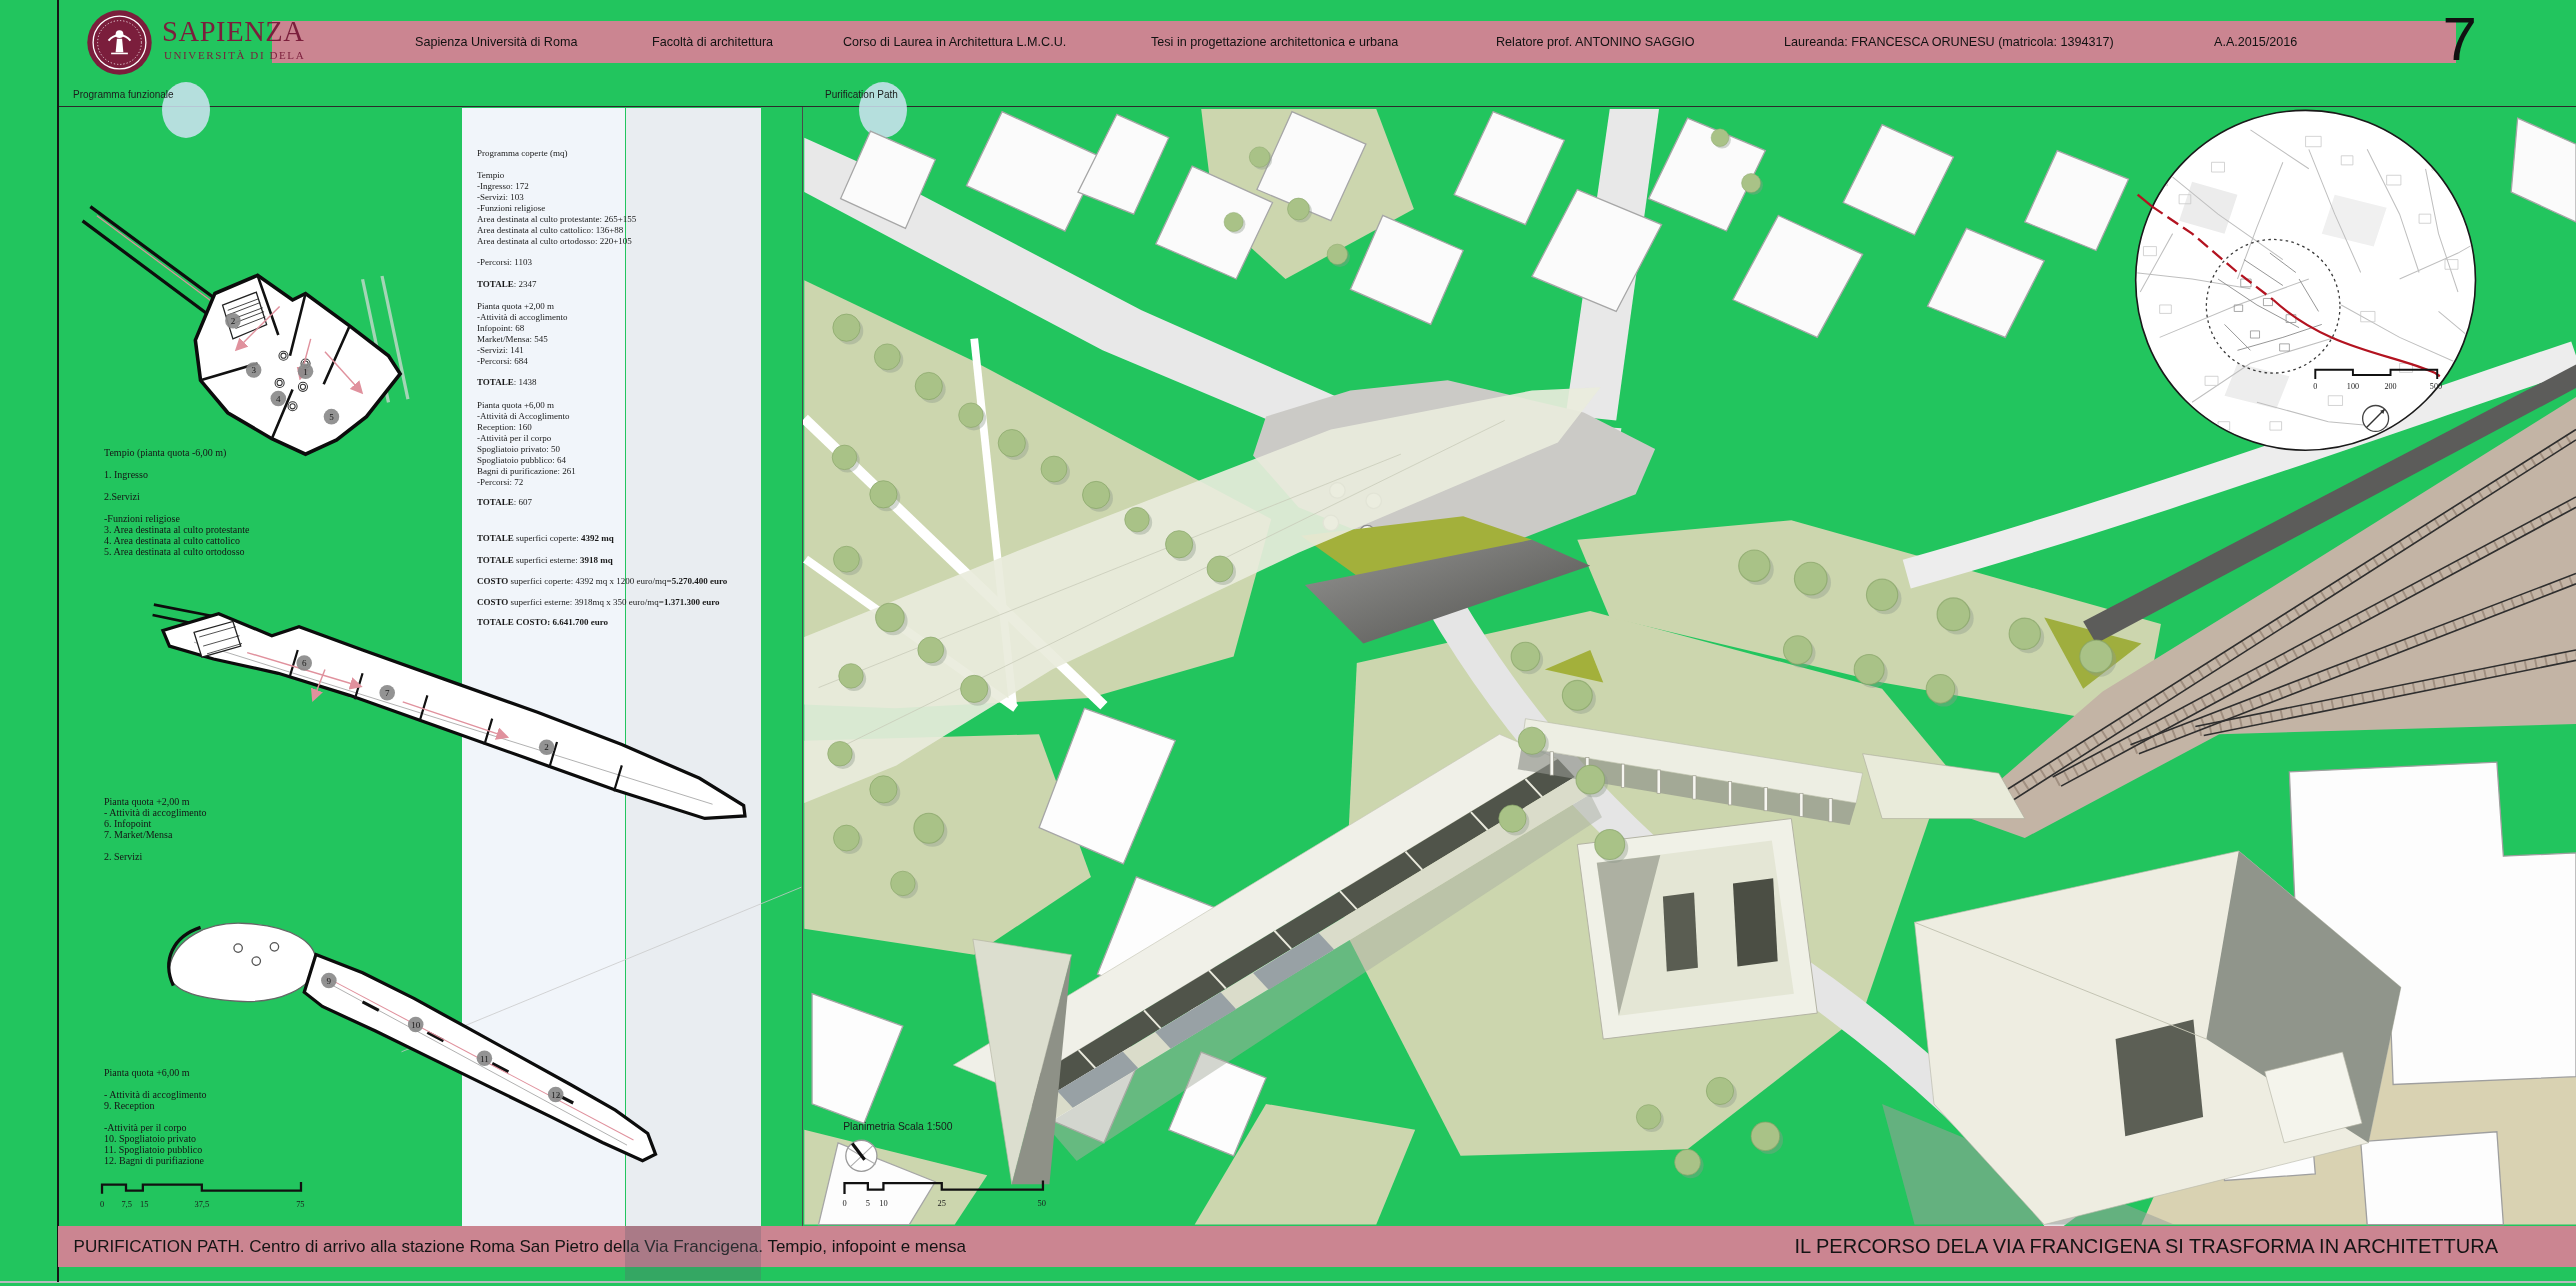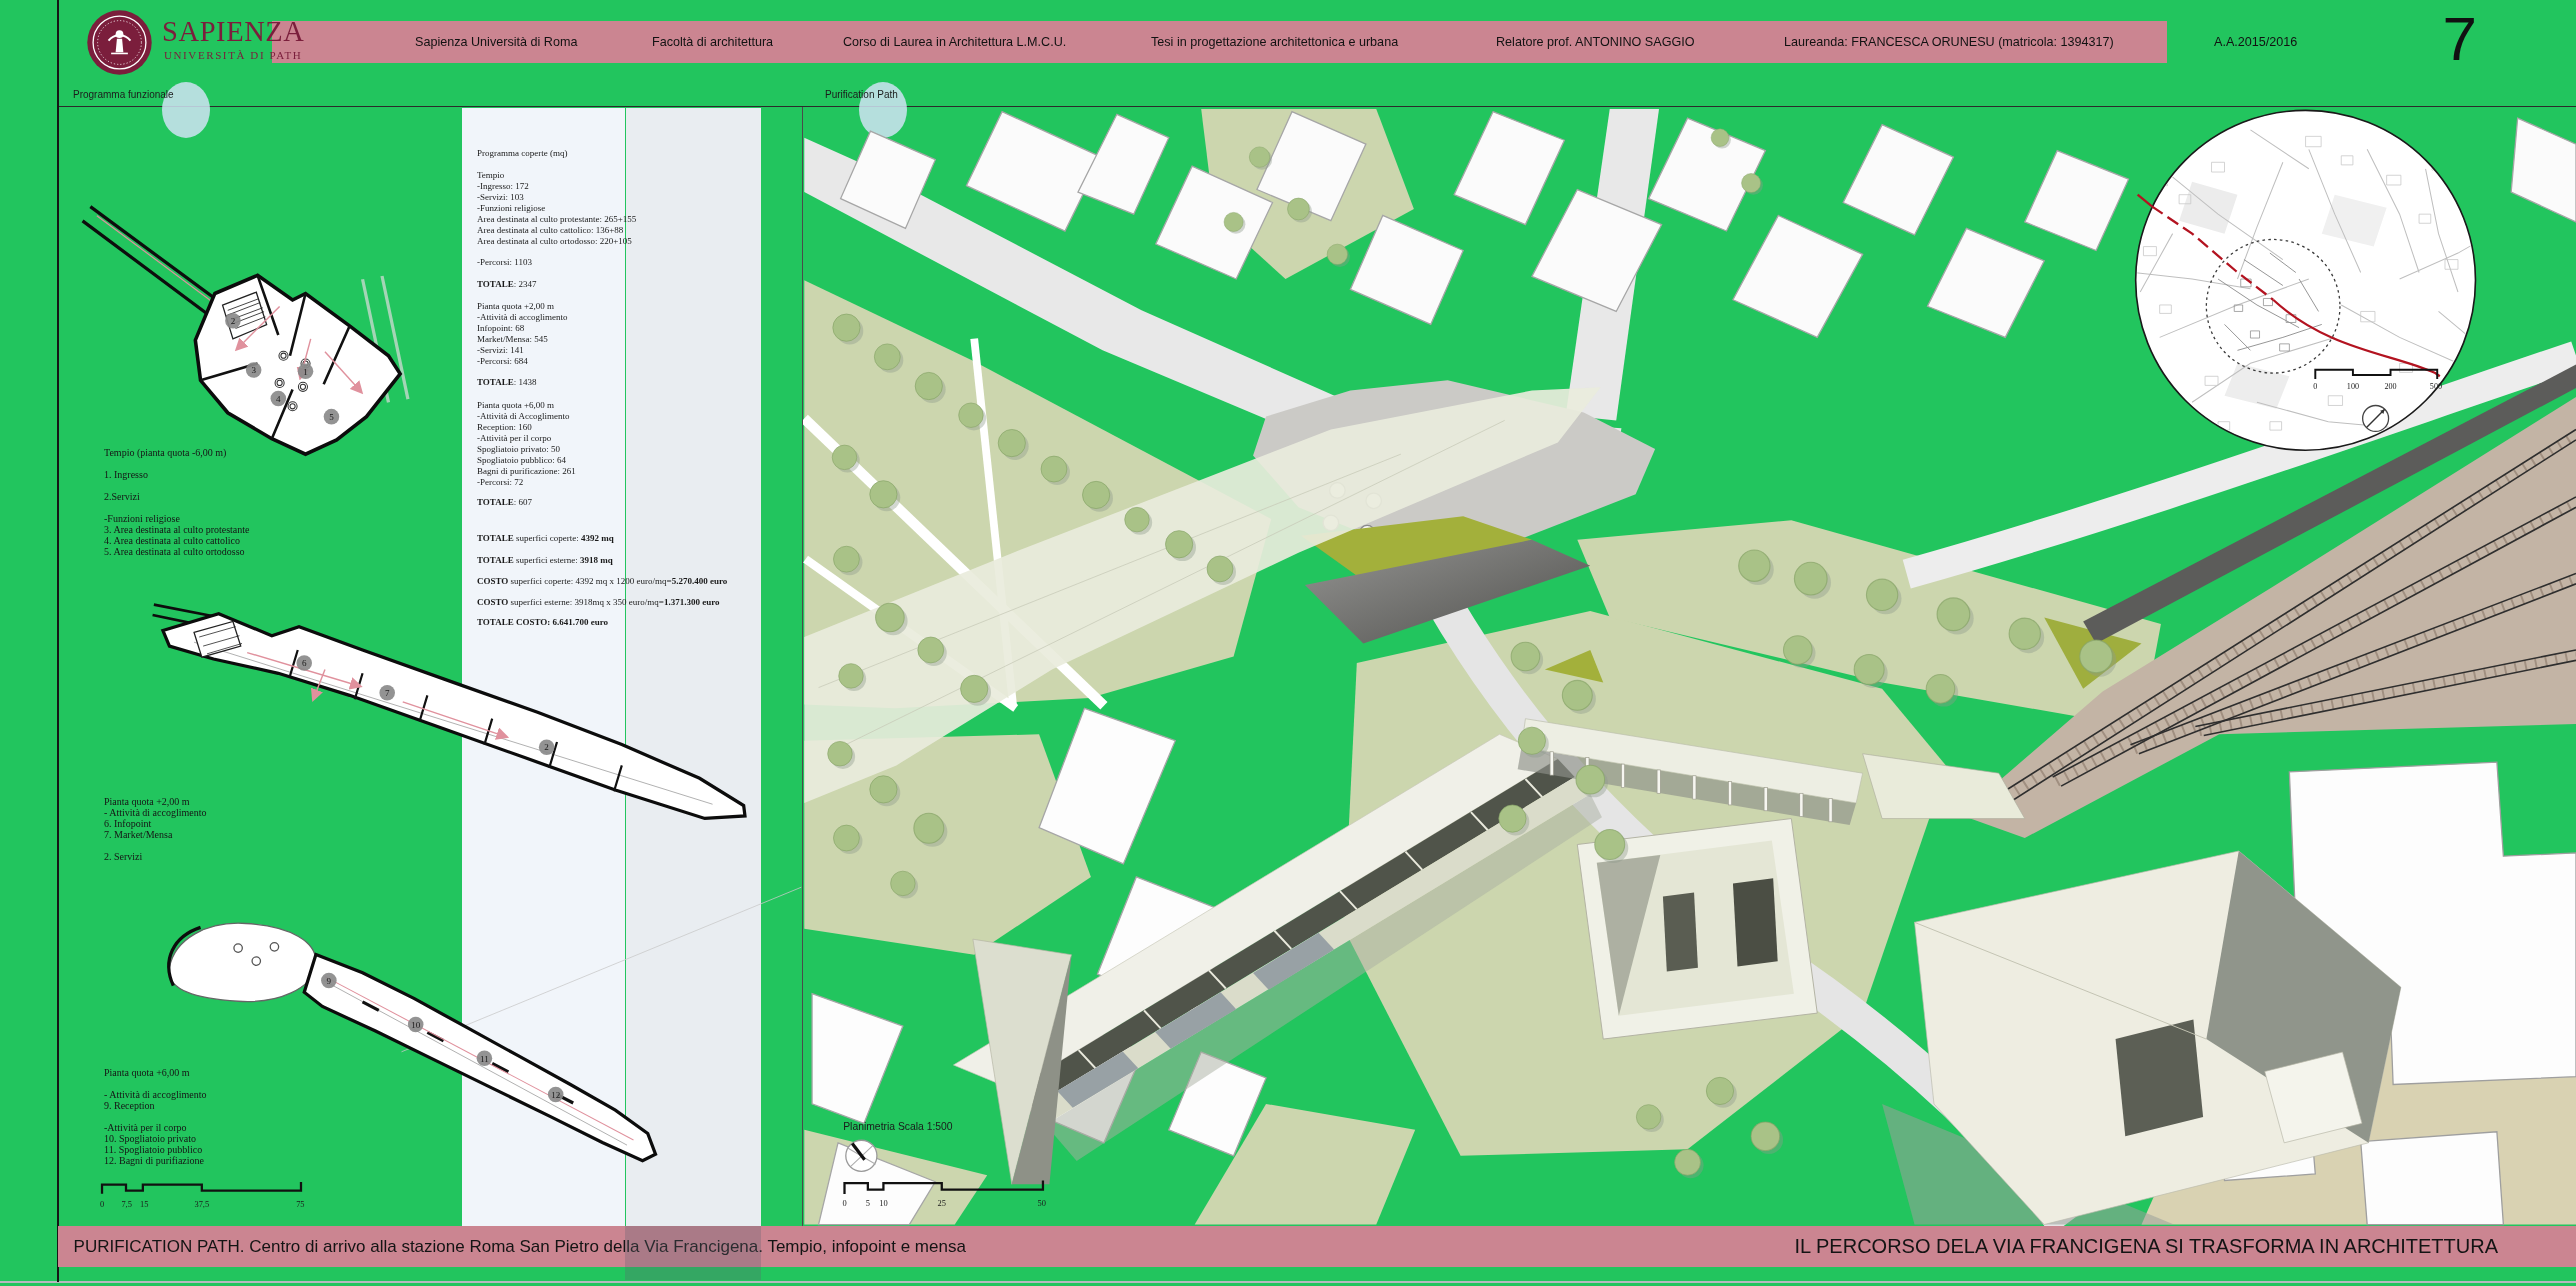--- a/index.html
+++ b/index.html
@@ -1,21 +1,21 @@
 <!DOCTYPE html>
 <html style="font-size:10.4px"><head>
 <meta charset="utf-8">
 <style>
   html,body{margin:0;padding:0;background:#ffffff;}
   #board{position:relative;width:2576px;height:1287px;background:#22c55e;overflow:hidden;
          font-family:"Liberation Sans",sans-serif;color:#111;}
   .abs{position:absolute;}
   
   #left-rule{left:57px;top:0;width:1.9px;height:1282px;background:#161616;z-index:4;}
-  #header-bar{left:272px;top:21.4px;width:1895px;height:42px;z-index:3;}
+  #header-bar{left:272px;top:21.4px;width:2184px;height:42px;z-index:3;}
   .hitem{position:absolute;top:0;height:42px;line-height:42px;font-size:12.6px;color:#121212;white-space:nowrap;}
   #logo-title{left:162px;top:15.6px;font-family:"Liberation Serif",serif;font-size:28.5px;letter-spacing:0.6px;color:#7b1e3c;z-index:4;}
   #logo-sub{left:164px;top:49px;font-family:"Liberation Serif",serif;font-variant:small-caps;font-size:11px;letter-spacing:1.6px;color:#7b1e3c;z-index:4;}
   #page-number{left:2406px;top:7.8px;width:71px;text-align:right;font-size:62px;font-weight:400;line-height:62px;z-index:4;}
   #top-rule{left:57px;top:106px;width:2519px;height:1.3px;background:#2b2b2b;z-index:2;}
   #mid-rule{left:802px;top:107px;width:1.3px;height:1119px;background:#4a4a4a;z-index:2;}
   .blue-dot{width:48px;height:56px;border-radius:50%;background:#cfe3f3;opacity:.85;z-index:2;}
   .sec-label{font-size:10px;color:#1c1c1c;z-index:3;white-space:nowrap;}
   
   #strip-a{left:462px;top:108px;width:163px;height:1118px;background:#f1f5fa;z-index:1;}
@@ -49,21 +49,21 @@
   <svg class="abs" style="left:86px;top:9px;z-index:4" width="67" height="67" viewBox="-52 -52 104 104">
     <circle r="50" fill="#7b1e3c"></circle>
     <circle r="41" fill="none" stroke="#fff" stroke-width="2"></circle>
     <circle r="34" fill="none" stroke="#fff" stroke-width="1.2" stroke-dasharray="2 3"></circle>
     <circle cx="0" cy="-13" r="6" fill="#fff"></circle>
     <path d="M-17,-3 C-8,-14 8,-14 17,-3" fill="none" stroke="#fff" stroke-width="3"></path>
     <path d="M-4,-6 L4,-6 L6,15 L-6,15 Z" fill="#fff"></path>
     <path d="M-13,17 L13,17" stroke="#fff" stroke-width="2.5"></path>
   </svg>
   <div class="abs" id="logo-title">SAPIENZA</div>
-  <div class="abs" id="logo-sub">UNIVERSITÀ DI PATH</div>
+  <div class="abs" id="logo-sub">UNIVERSITÀ DI DELA</div>
 
   <div class="abs" id="header-bar" style="background:#cb8591">
     <span class="hitem" style="left:143px">Sapienza Università di Roma</span>
     <span class="hitem" style="left:380px">Facoltà di architettura</span>
     <span class="hitem" style="left:571px">Corso di Laurea in Architettura L.M.C.U.</span>
     <span class="hitem" style="left:879px">Tesi in progettazione architettonica e urbana</span>
     <span class="hitem" style="left:1224px">Relatore prof. ANTONINO SAGGIO</span>
     <span class="hitem" style="left:1512px">Laureanda: FRANCESCA ORUNESU (matricola: 1394317)</span>
     <span class="hitem" style="left:1942px">A.A.2015/2016</span>
   </div>

